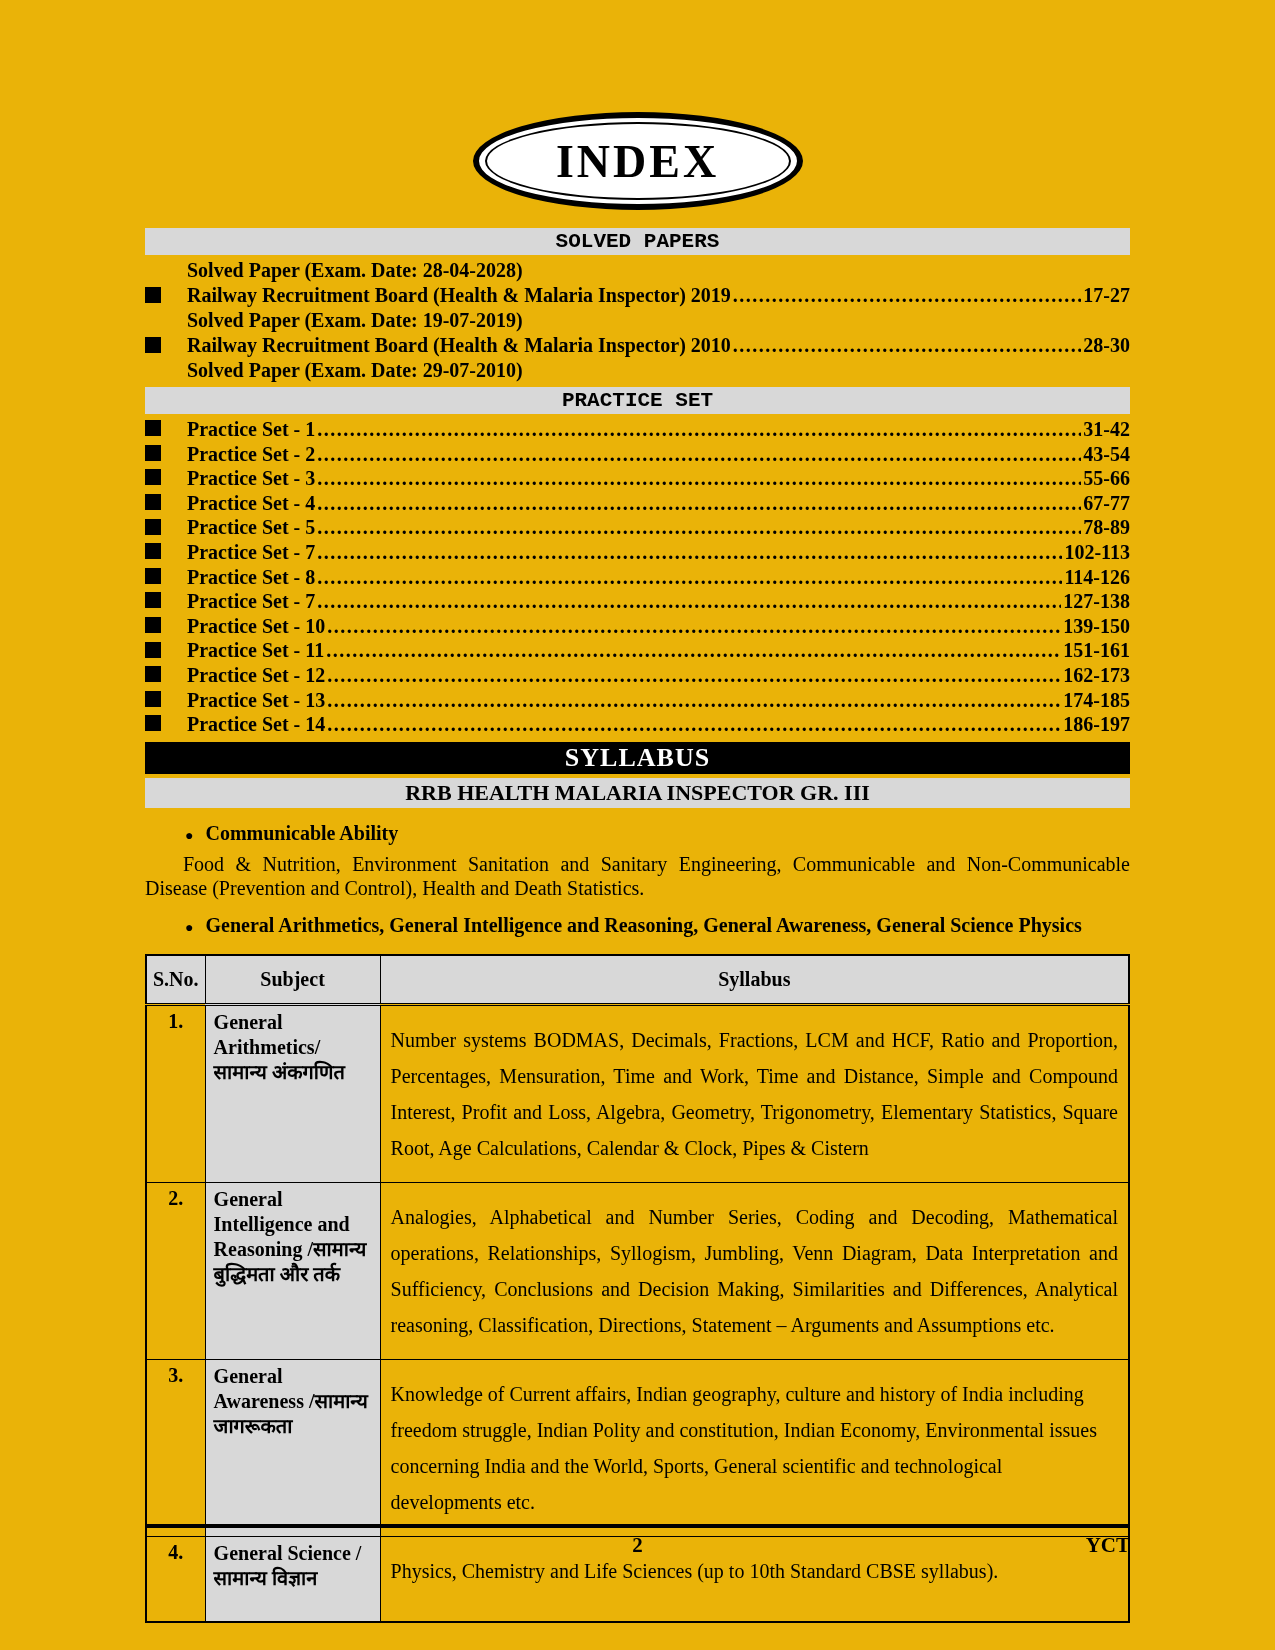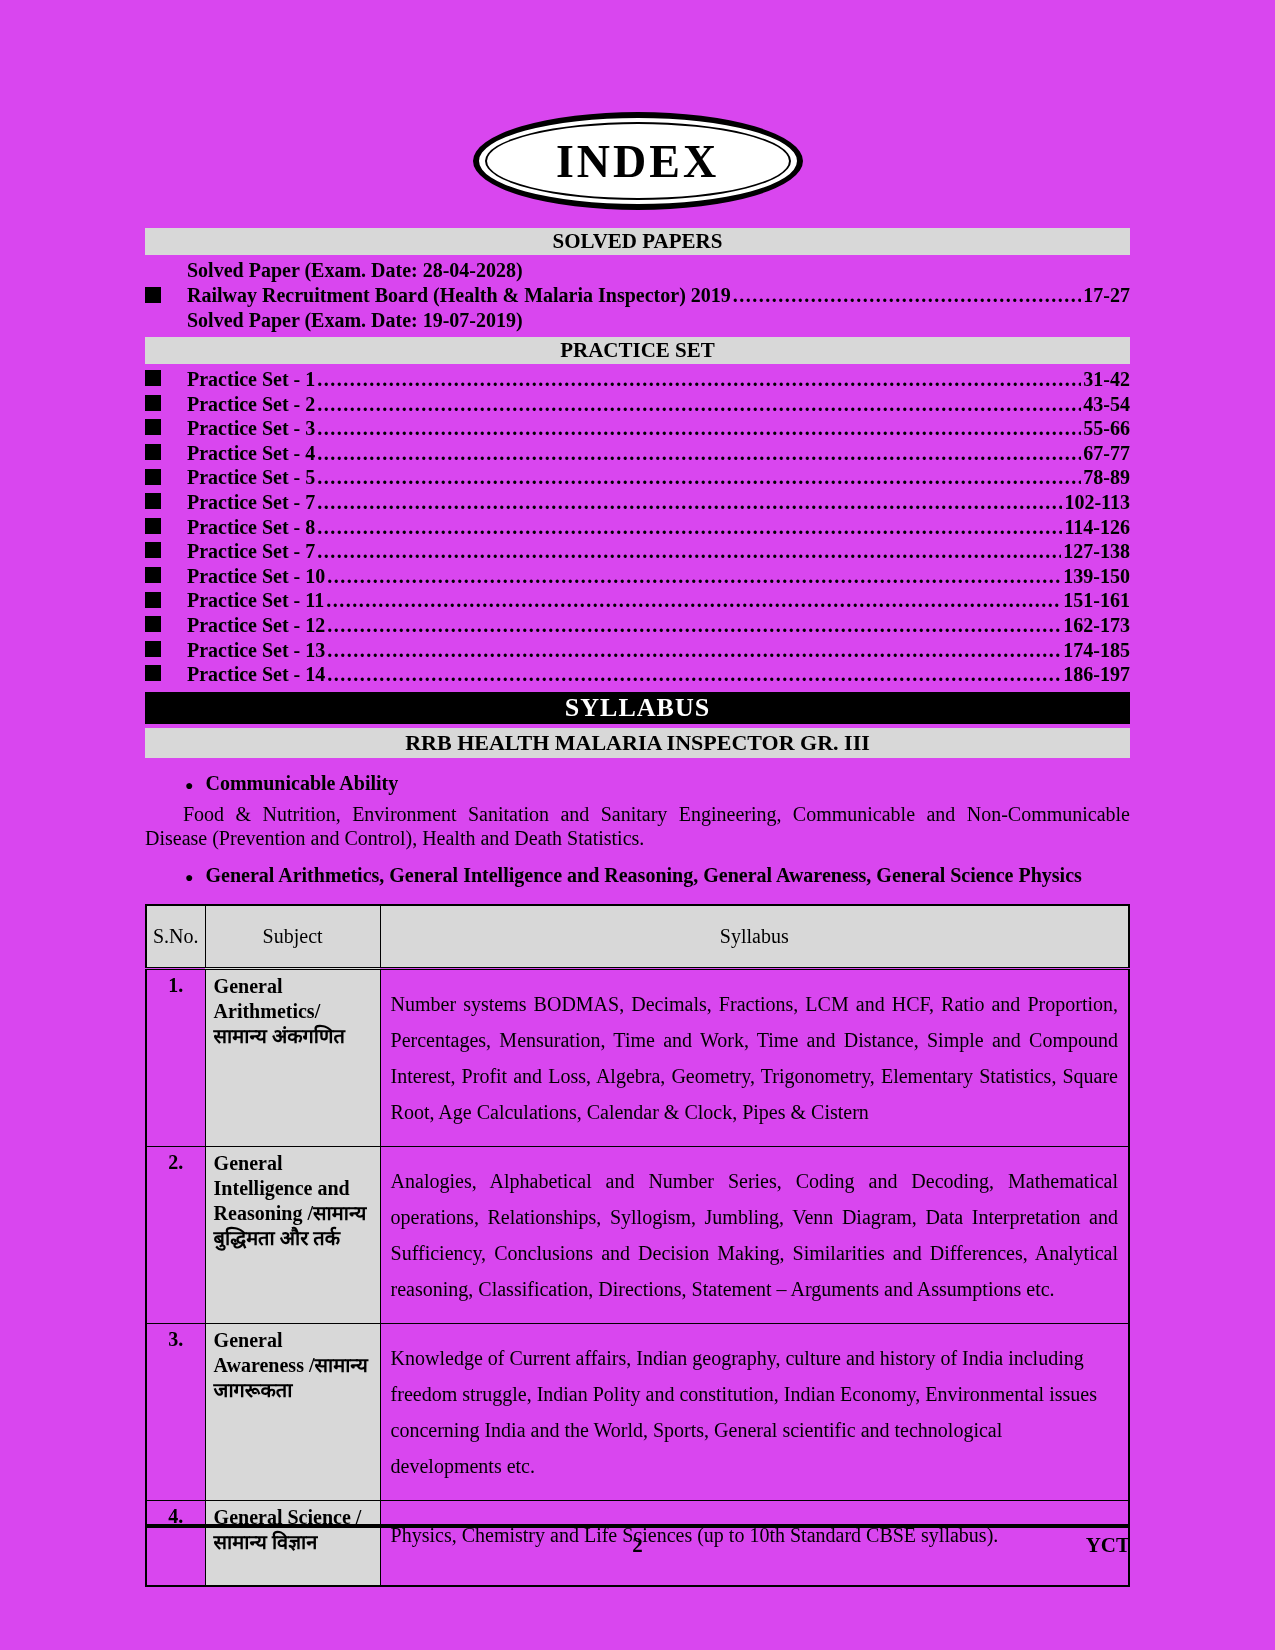--- a/index.html
+++ b/index.html
@@ -1,40 +1,40 @@
 <!DOCTYPE html>
 <html><head>
 <meta charset="utf-8">
 <style>
   * { margin:0; padding:0; box-sizing:border-box; }
   body { background:#ffffff; }
   .page {
     position:relative; width:1275px; height:1650px; margin:0 auto;
-    background:#d946ef; color:#000;
+    background:#eab308; color:#000;
     font-family:"Liberation Serif", "DejaVu Serif", serif;
     overflow:hidden;
   }
   .content { position:absolute; left:145px; top:0; width:985px; }
 
   
   .index-wrap { display:flex; justify-content:center; margin-top:112px; }
   .oval-outer {
     width:330px; height:98px; border:6px solid #000; border-radius:50%;
     display:flex; align-items:center; justify-content:center; background:#fff;
   }
   .oval-inner {
     width:306px; height:78px; border:2px solid #000; border-radius:50%;
     display:flex; align-items:center; justify-content:center;
   }
   .index-title { font-size:46px; font-weight:bold; letter-spacing:3px; }
 
   
   .band {
     background:#d8d8d8; text-align:center; font-weight:bold;
-    font-size:21px; line-height:25px; padding:1px 0; margin-top:18px;
+    font-size:21px; line-height:25px; padding:1px 0; margin-top:18px;font-family:Liberation Mono, monospace;
   }
   .band.tight { margin-top:4px; }
   .band-black {
     background:#000; color:#fff; text-align:center; font-weight:bold;
     font-size:26px; line-height:30px; padding:1px 0; margin-top:5px;
     letter-spacing:1px;
   }
   .band-sub {
     background:#d8d8d8; text-align:center; font-weight:bold;
     font-size:22px; line-height:26px; padding:2px 0; margin-top:4px;
@@ -56,22 +56,22 @@
 
   
   .bullet-line { display:flex; align-items:baseline; margin:13px 0 4px 40px; font-weight:bold; font-size:20px; line-height:24px; }
   .bullet-dot { font-size:14px; margin-right:12px; }
   .body-par { font-size:20px; line-height:24px; text-align:justify; text-indent:38px; margin-top:2px; }
 
   
   table.syl { width:100%; border-collapse:collapse; margin-top:14px; border:2px solid #000; }
   table.syl th, table.syl td { border:1px solid #000; font-size:20px; vertical-align:top; }
   table.syl th {
-    background:#d8d8d8; font-weight:normal; text-align:center;
-    padding:19px 6px; border-bottom:3px double #000;
+    background:#d8d8d8; font-weight:bold; text-align:center;
+    padding:12px 6px; border-bottom:3px double #000;
   }
   td.sno { width:57px; font-weight:bold; text-align:center; padding:4px 4px; }
   td.subject { width:175px; font-weight:bold; background:#d8d8d8; padding:4px 8px; line-height:25px; }
   td.syllabus { text-align:justify; padding:16px 10px; line-height:36px; }
   table.syl tr:nth-child(3) td.syllabus,
   table.syl tr:nth-child(4) td.syllabus { text-align:left; }
   table.syl tr:nth-child(4) td { padding-bottom:30px; }
 
   
   .footer { position:absolute; left:145px; width:985px; top:1524px; }
@@ -102,20 +102,29 @@
       </div>
         <div class="sp-entry">
         <div class="toc-row">
           <span class="sq"></span>
           <span class="toc-title">Railway Recruitment Board (Health &amp; Malaria Inspector) 2019</span>
           <span class="dots"></span>
           <span class="toc-pages">17-27</span>
         </div>
         <div class="sp-sub">Solved Paper (Exam. Date: 19-07-2019)</div>
       </div>
+        <div class="sp-entry">
+        <div class="toc-row">
+          <span class="sq"></span>
+          <span class="toc-title">Railway Recruitment Board (Health &amp; Malaria Inspector) 2010</span>
+          <span class="dots"></span>
+          <span class="toc-pages">28-30</span>
+        </div>
+        <div class="sp-sub">Solved Paper  (Exam. Date: 29-07-2010)</div>
+      </div>
       </div>
 
     <div class="band tight">PRACTICE SET</div>
 
     <div class="toc-section pr">
 
     <div class="toc-row">
         <span class="sq"></span>
         <span class="toc-title">Practice Set - 1</span>
         <span class="dots"></span>

